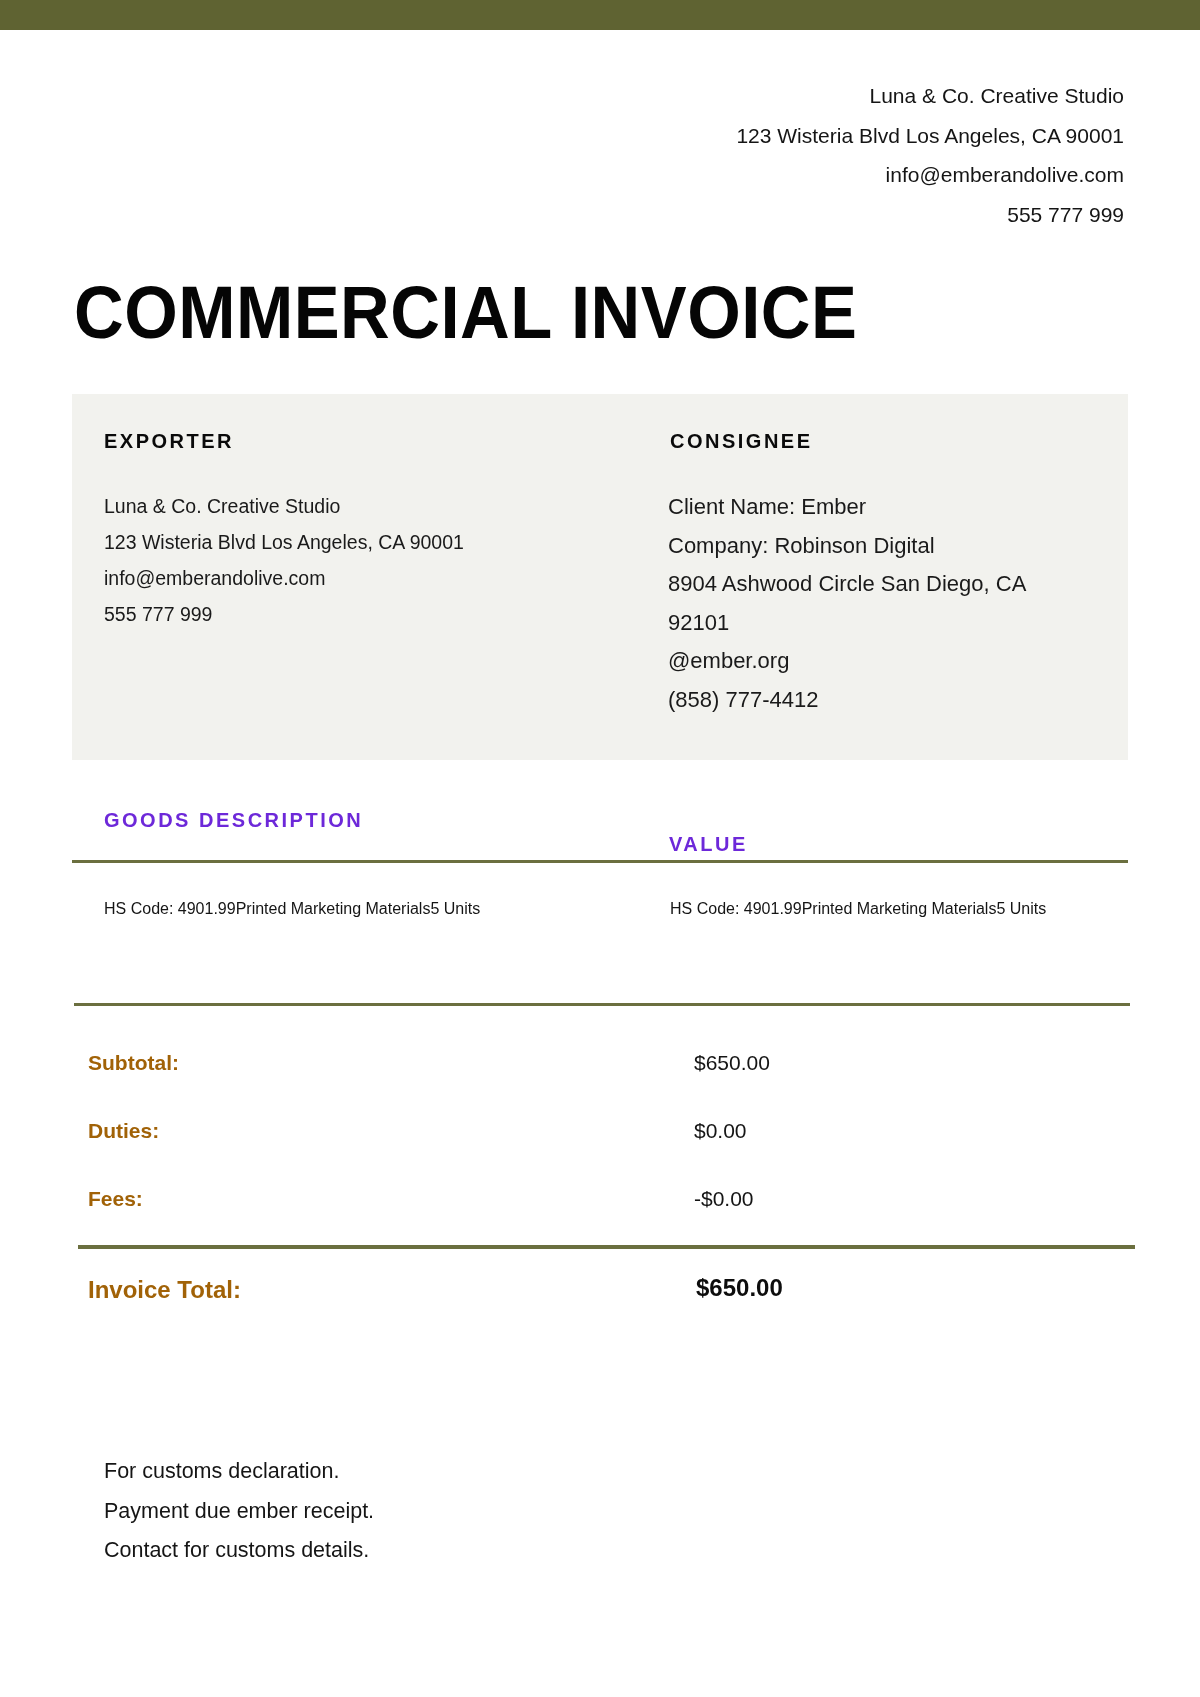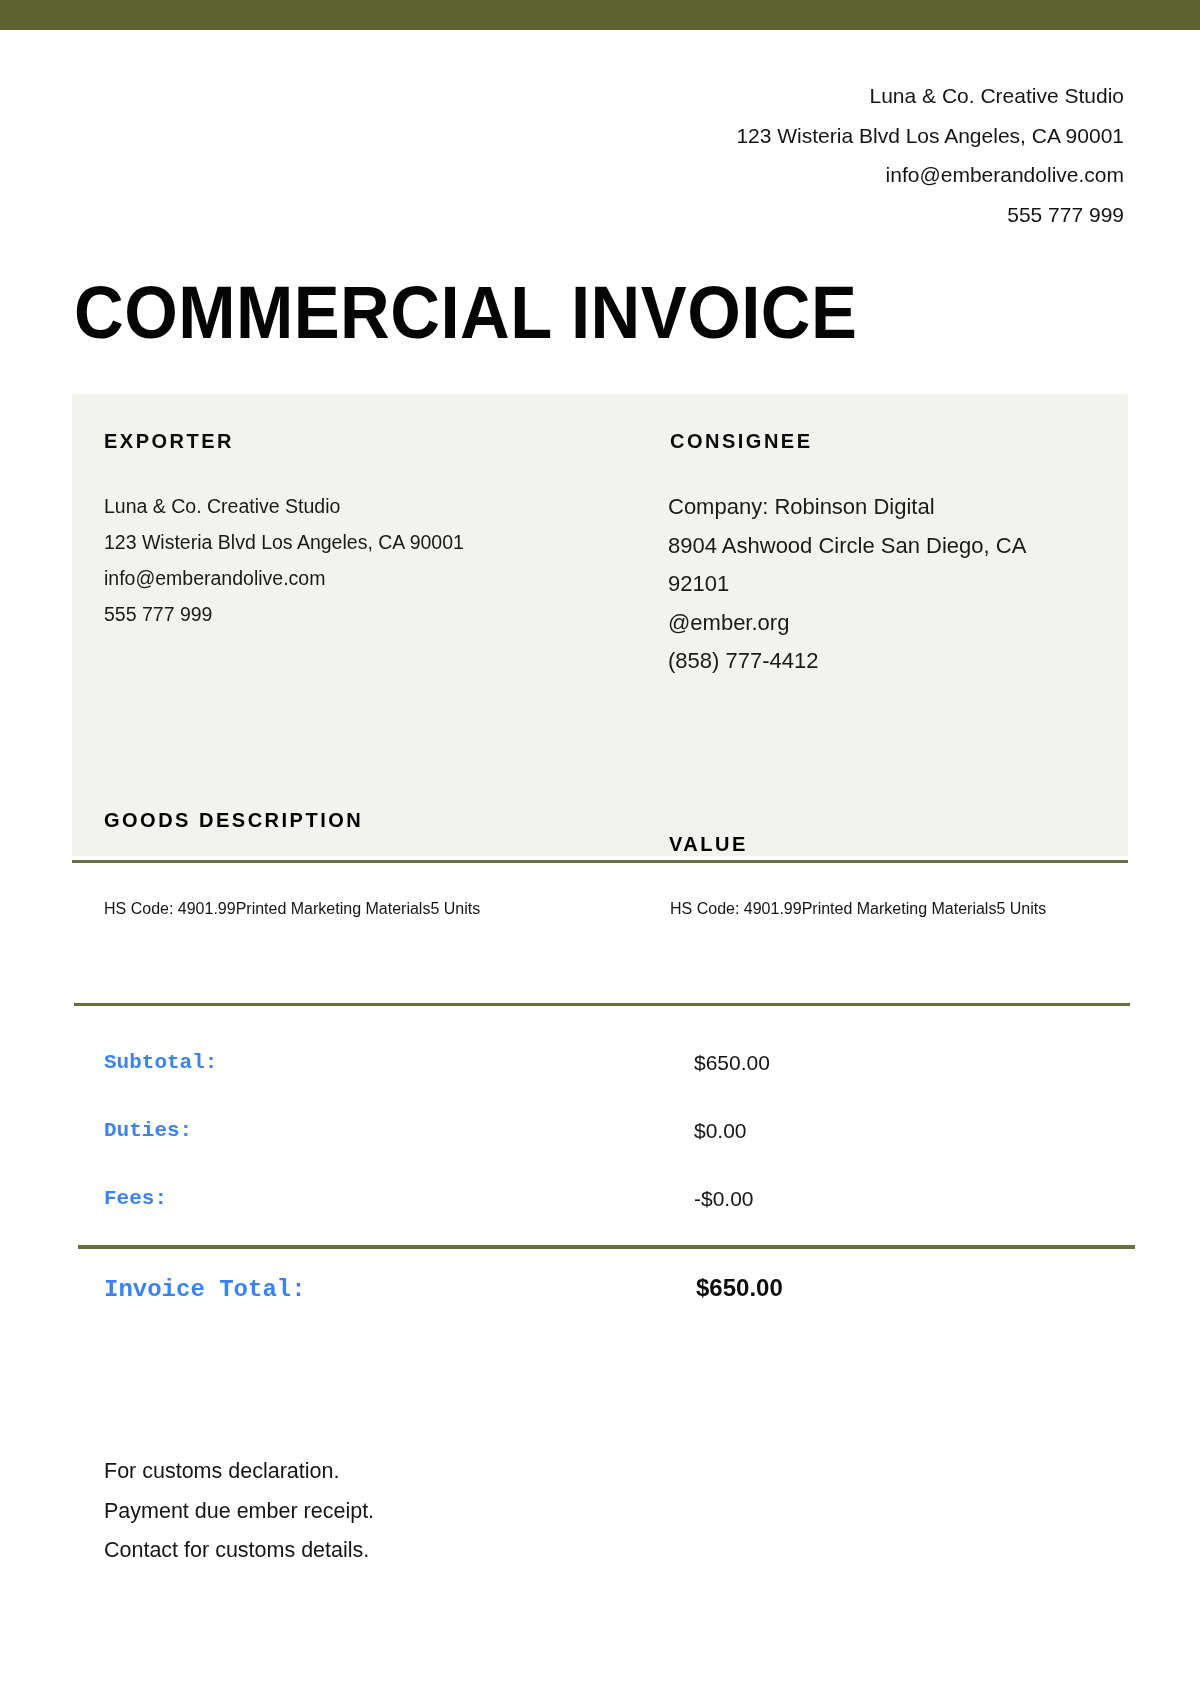--- a/index.html
+++ b/index.html
@@ -6,43 +6,43 @@
     html, body { width: 1200px; height: 1697px; background: #ffffff; }
     body { position: relative; font-family: "Liberation Sans", "DejaVu Sans", sans-serif; color: #111; overflow: hidden; }
 
     .top-bar { position: absolute; left: 0; top: 0; width: 1200px; height: 30px; background: #5f6332; }
 
     .company-block { position: absolute; right: 76px; top: 76px; text-align: right; font-size: 21px; line-height: 39.5px; color: #151515; }
     .company-block div { white-space: nowrap; }
 
     .title { position: absolute; left: 74px; top: 270px; font-family: "Liberation Sans", sans-serif; font-weight: 700; font-size: 74px; letter-spacing: 0.5px; color: #050505; transform: scaleX(0.93); transform-origin: left top; white-space: nowrap; }
 
-    .parties { position: absolute; left: 72px; top: 394px; width: 1056px; height: 462px; background: #f2f2ee; }
+    .parties { position: absolute; left: 72px; top: 394px; width: 1056px; height: 366px; background: #f2f2ee; }
     .party-heading { position: absolute; font-weight: 700; font-size: 20px; letter-spacing: 2.5px; color: #0a0a0a; }
     .exporter-heading { left: 32px; top: 36px; }
     .consignee-heading { left: 598px; top: 36px; }
 
     .exporter-lines { position: absolute; left: 32px; top: 94px; font-size: 19.5px; line-height: 36px; color: #1a1a1a; }
     .consignee-lines { position: absolute; left: 596px; top: 94px; width: 420px; font-size: 22px; line-height: 38.5px; color: #1a1a1a; }
     .exporter-lines div, .consignee-lines div { white-space: nowrap; }
 
-    .goods-header { position: absolute; font-weight: 700; font-size: 20px; letter-spacing: 2.5px; color: #000000; top: 809px; }
+    .goods-header { position: absolute; font-weight: 700; font-size: 20px; letter-spacing: 2.5px; color: #6d28d9; top: 809px; }
     .goods-header.desc { left: 104px; }
     .goods-header.value { left: 669px; margin-top: 24px; }
 
     .rule { position: absolute; height: 3px; background: #6b6f3f; }
     .rule-1 { left: 72px; top: 860px; width: 1056px; }
     .rule-2 { left: 74px; top: 1003px; width: 1056px; }
     .rule-3 { left: 78px; top: 1245px; width: 1057px; height: 4px; }
 
     .goods-cell { position: absolute; top: 890px; font-size: 16px; line-height: 38px; color: #151515; }
     .goods-cell.desc { left: 104px; width: 460px; }
     .goods-cell.value { left: 670px; width: 460px; }
 
-    .sum-label { position: absolute; left: 104px; font-weight: 700; font-size: 21px; color: #3b82f6; font-family: Liberation Mono, monospace; }
+    .sum-label { position: absolute; left: 88px; font-weight: 700; font-size: 21px; color: #a16207; }
     .sum-value { position: absolute; left: 670px; font-size: 21px; color: #151515; margin-left: 24px; }
     .row-subtotal { top: 1051px; }
     .row-duties { top: 1119px; }
     .row-fees { top: 1187px; }
     .row-total-label { top: 1276px; font-size: 24px; }
     .row-total-value { top: 1274px; font-weight: 700; font-size: 24px; color: #0d0d0d; left: 672px; }
 
     .terms { position: absolute; left: 104px; top: 1452px; font-size: 21.5px; line-height: 39.5px; color: #151515; }
     .terms div { white-space: nowrap; }
   </style>
@@ -64,20 +64,21 @@
   <div class="party-heading exporter-heading">EXPORTER</div>
   <div class="exporter-lines">
     <div>Luna &amp; Co. Creative Studio</div>
     <div>123 Wisteria Blvd Los Angeles, CA 90001</div>
     <div>info@emberandolive.com</div>
     <div>555 777 999</div>
   </div>
 
   <div class="party-heading consignee-heading">CONSIGNEE</div>
   <div class="consignee-lines">
+    <div>Client Name:  Ember</div>
     <div>Company:  Robinson Digital</div>
     <div>8904 Ashwood Circle San Diego, CA</div>
     <div>92101</div>
     <div>@ember.org</div>
     <div>(858) 777-4412</div>
   </div>
 </section>
 
 <div class="goods-header desc">GOODS DESCRIPTION</div>
 <div class="goods-header value">VALUE</div>

